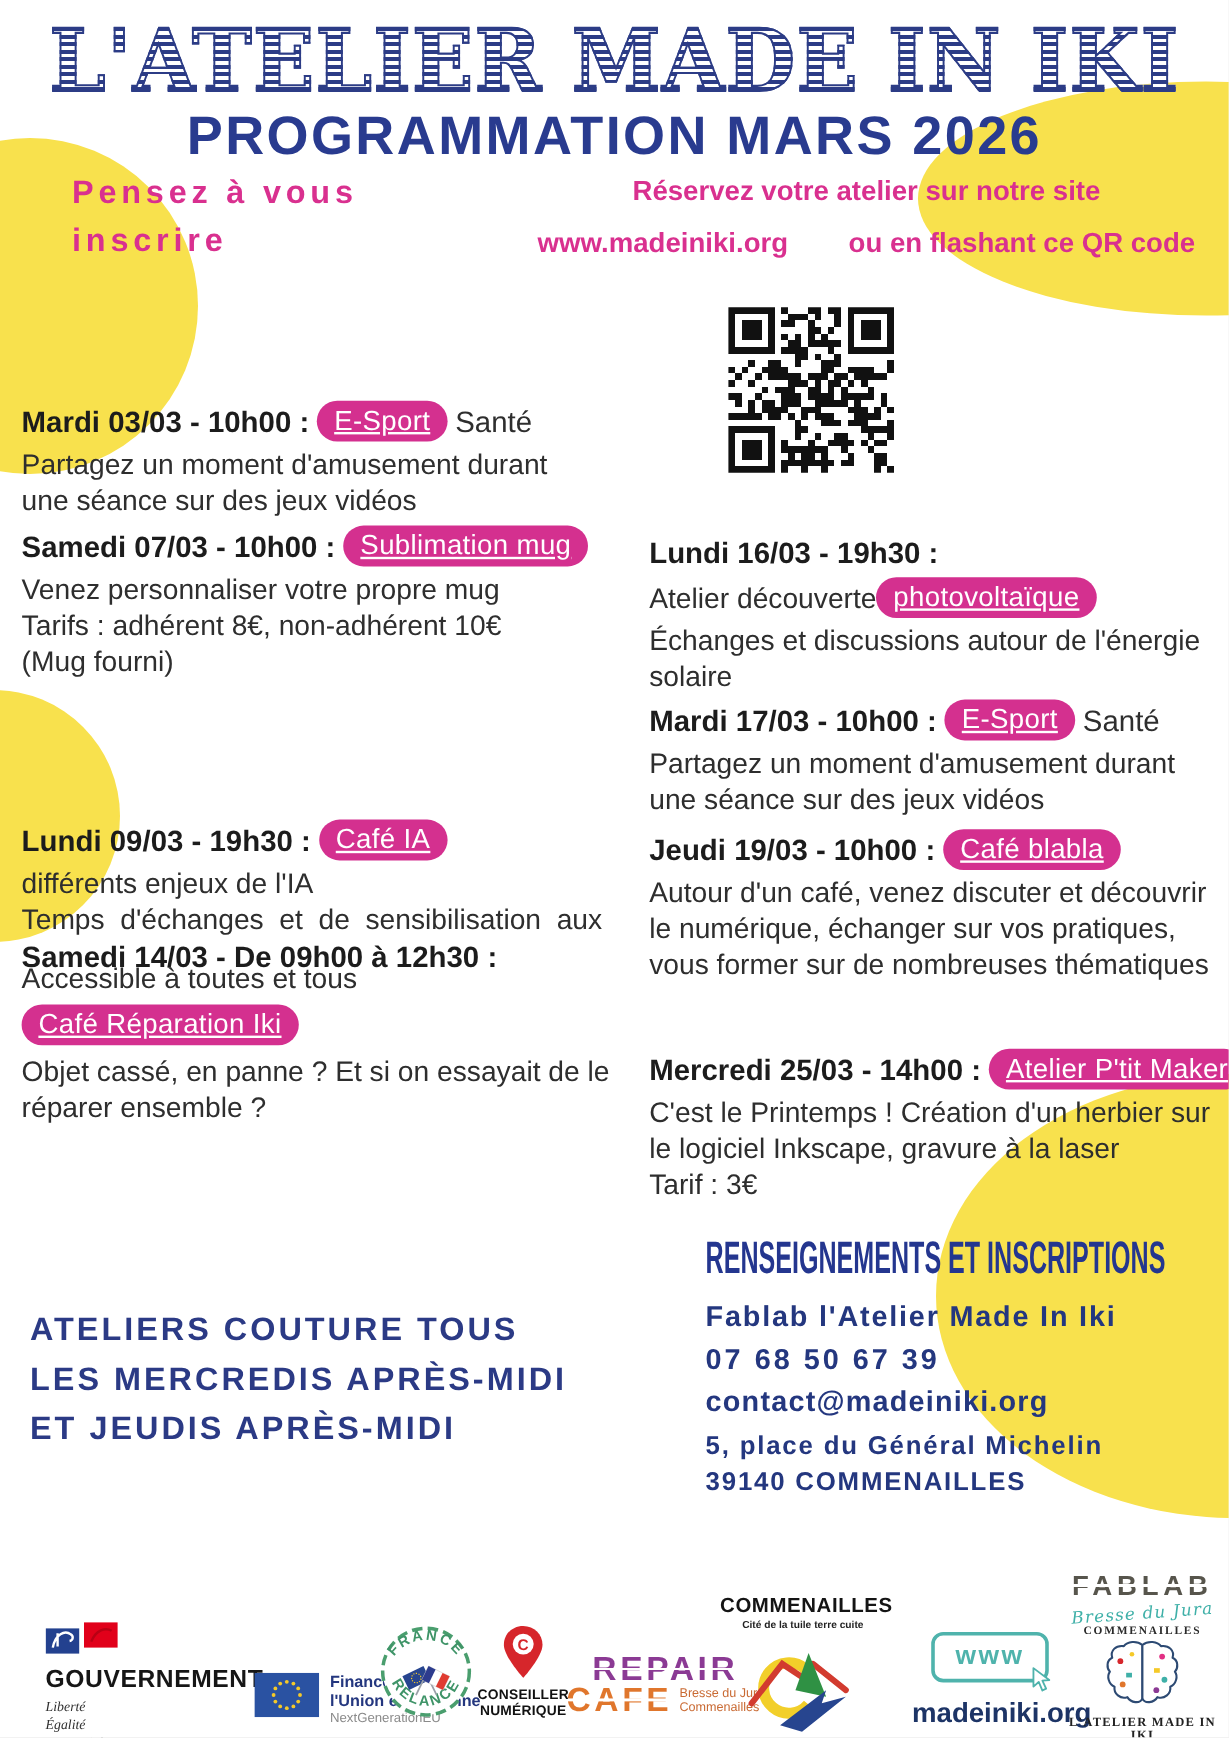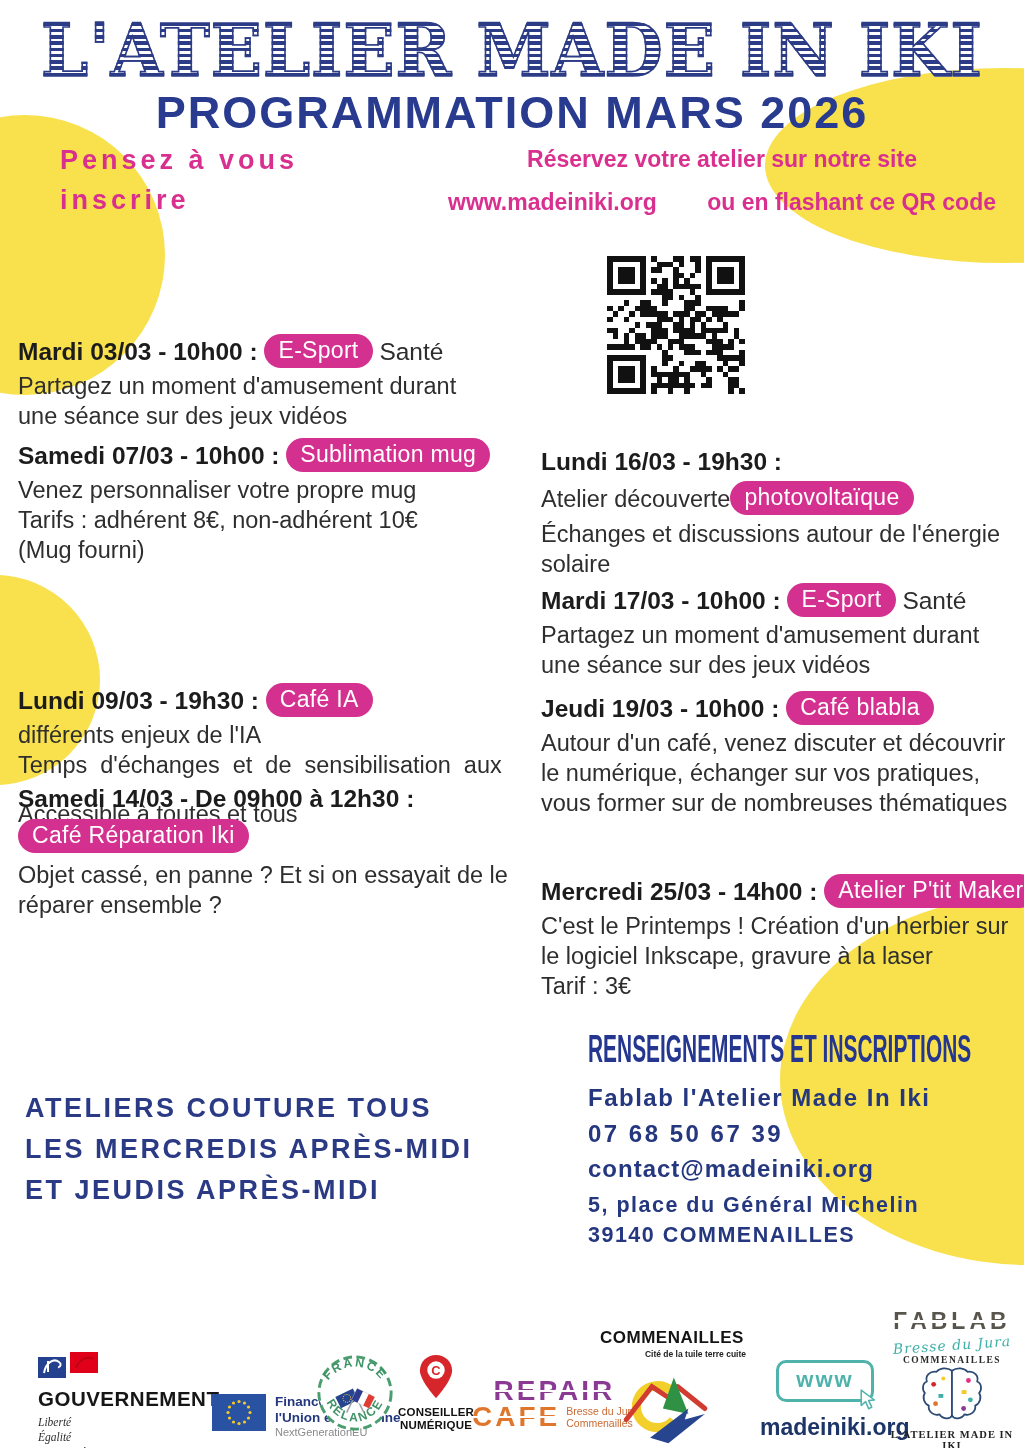--- a/index.html
+++ b/index.html
@@ -40,23 +40,23 @@
 
   
   .event{width:500px;}
   .ev-head{font-size:24.5px;line-height:34px;font-weight:bold;color:#1c1c1c;white-space:nowrap;margin-bottom:2px;}
   .ev-line{font-size:23.5px;line-height:30px;color:#2e2e2e;white-space:nowrap;}
   .ev-line.spread{word-spacing:6.5px;}
   .ev-line.gap-top{margin-top:19px;}
   .badge{
     display:inline-block;background:#d4308f;color:#ffffff;font-weight:normal;
     font-size:23px;line-height:26px;padding:3px 14px 5px;border-radius:999px;
-    vertical-align:2px;letter-spacing:0.3px;
+    vertical-align:2px;letter-spacing:0.3px;text-decoration:underline;
   }
-  .badge-line{margin:3px 0 7px;}
+  .badge-line{margin:21px 0 7px;}
   .prefix-line{font-size:23.5px;line-height:34px;color:#2e2e2e;white-space:nowrap;margin-bottom:3px;}
   .h-after{font-weight:normal;color:#2e2e2e;}
 
   
   .couture{left:25px;top:1088px;color:#2b3a85;font-weight:bold;font-size:27px;line-height:41px;letter-spacing:2.5px;white-space:nowrap;}
 
   
   .contact{left:588px;top:1030px;color:#24377f;}
   .contact-title{font-weight:bold;font-size:38px;line-height:38px;color:#2438920;}
   .condensed{display:inline-block;transform:scaleX(0.55);transform-origin:left center;white-space:nowrap;font-weight:bold;color:#24368f;}
@@ -85,21 +85,21 @@
   .sten-p{color:#8b3a94;text-align:center;}
   .sten-o{color:#e0762c;}
   .sten-g{color:#57554c;}
   @supports ((-webkit-background-clip:text) or (background-clip:text)){
     .sten-p{background-image:linear-gradient(180deg,#8b3a94 0 45%,#ffffff 45% 54%,#8b3a94 54% 100%);-webkit-background-clip:text;background-clip:text;color:transparent;}
     .sten-o{background-image:linear-gradient(180deg,#e0762c 0 45%,#ffffff 45% 54%,#e0762c 54% 100%);-webkit-background-clip:text;background-clip:text;color:transparent;}
     .sten-g{background-image:linear-gradient(180deg,#57554c 0 45%,#ffffff 45% 54%,#57554c 54% 100%);-webkit-background-clip:text;background-clip:text;color:transparent;}
   }
   .commen{left:592px;top:38px;width:160px;text-align:center;}
   .commen-name{font-size:17px;font-weight:bold;color:#141414;letter-spacing:0.5px;}
-  .commen-tag{font-size:8.5px;font-weight:bold;color:#222222;text-align:right;margin:1px 6px 2px 0;}
+  .commen-tag{font-size:8.5px;font-weight:bold;color:#222222;margin:1px 6px 2px 0;}
   .www{left:760px;top:70px;width:130px;text-align:center;}
   .www-box{position:relative;width:92px;height:36px;border:3px solid #4fb3ac;border-radius:10px;margin:0 auto;
            color:#4fb3ac;font-weight:bold;font-size:22px;line-height:34px;letter-spacing:2px;}
   .www-cursor{position:absolute;right:-10px;bottom:-12px;}
   .www-url{font-size:23px;font-weight:bold;color:#1d3466;margin-top:12px;}
   .fablab{left:884px;top:18px;width:136px;text-align:center;}
   .fablab-name{font-size:23px;font-weight:bold;letter-spacing:4px;text-align:center;}
   .fablab-region{font-family:"DejaVu Serif","Liberation Serif",serif;font-style:italic;font-size:14px;color:#3fb0a8;transform:rotate(-4deg);margin-top:2px;letter-spacing:1px;}
   .fablab-city{font-family:"Liberation Serif","DejaVu Serif",serif;font-size:9.5px;font-weight:bold;letter-spacing:1.5px;color:#2b2b2b;margin-top:2px;}
   .fablab-bottom{font-family:"Liberation Serif","DejaVu Serif",serif;font-size:10.5px;font-weight:bold;letter-spacing:1px;color:#222222;margin-top:2px;}

